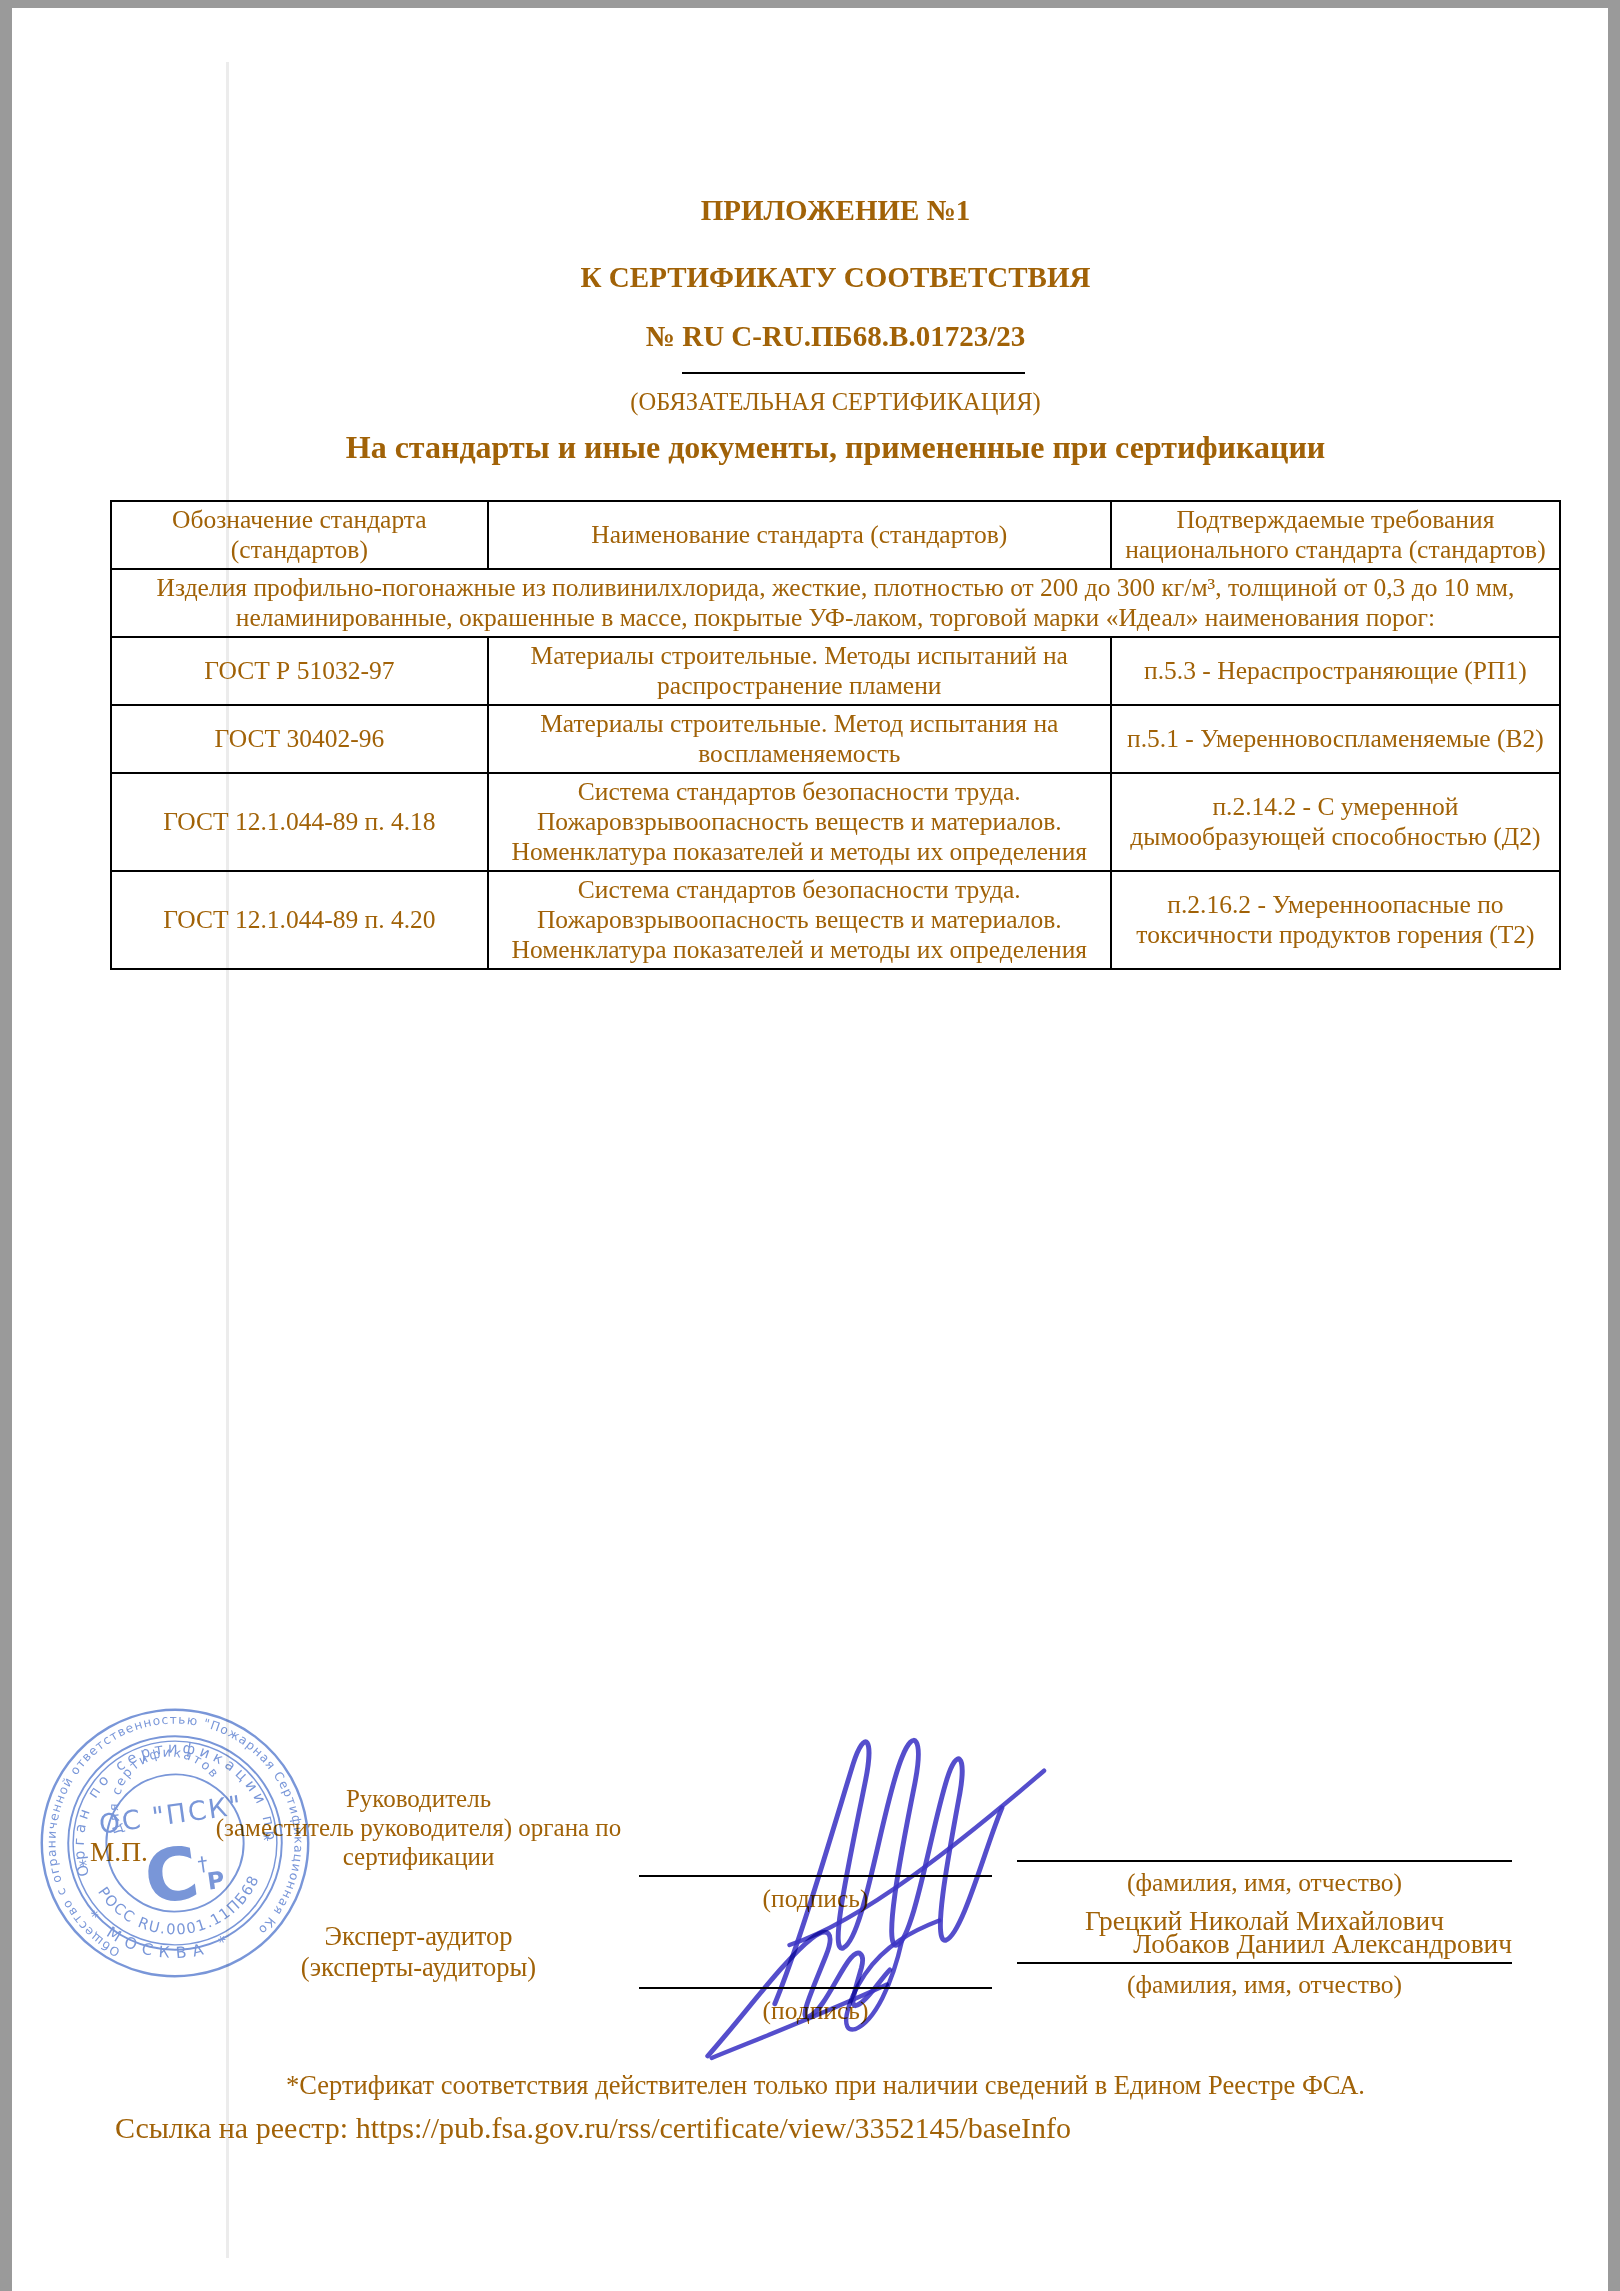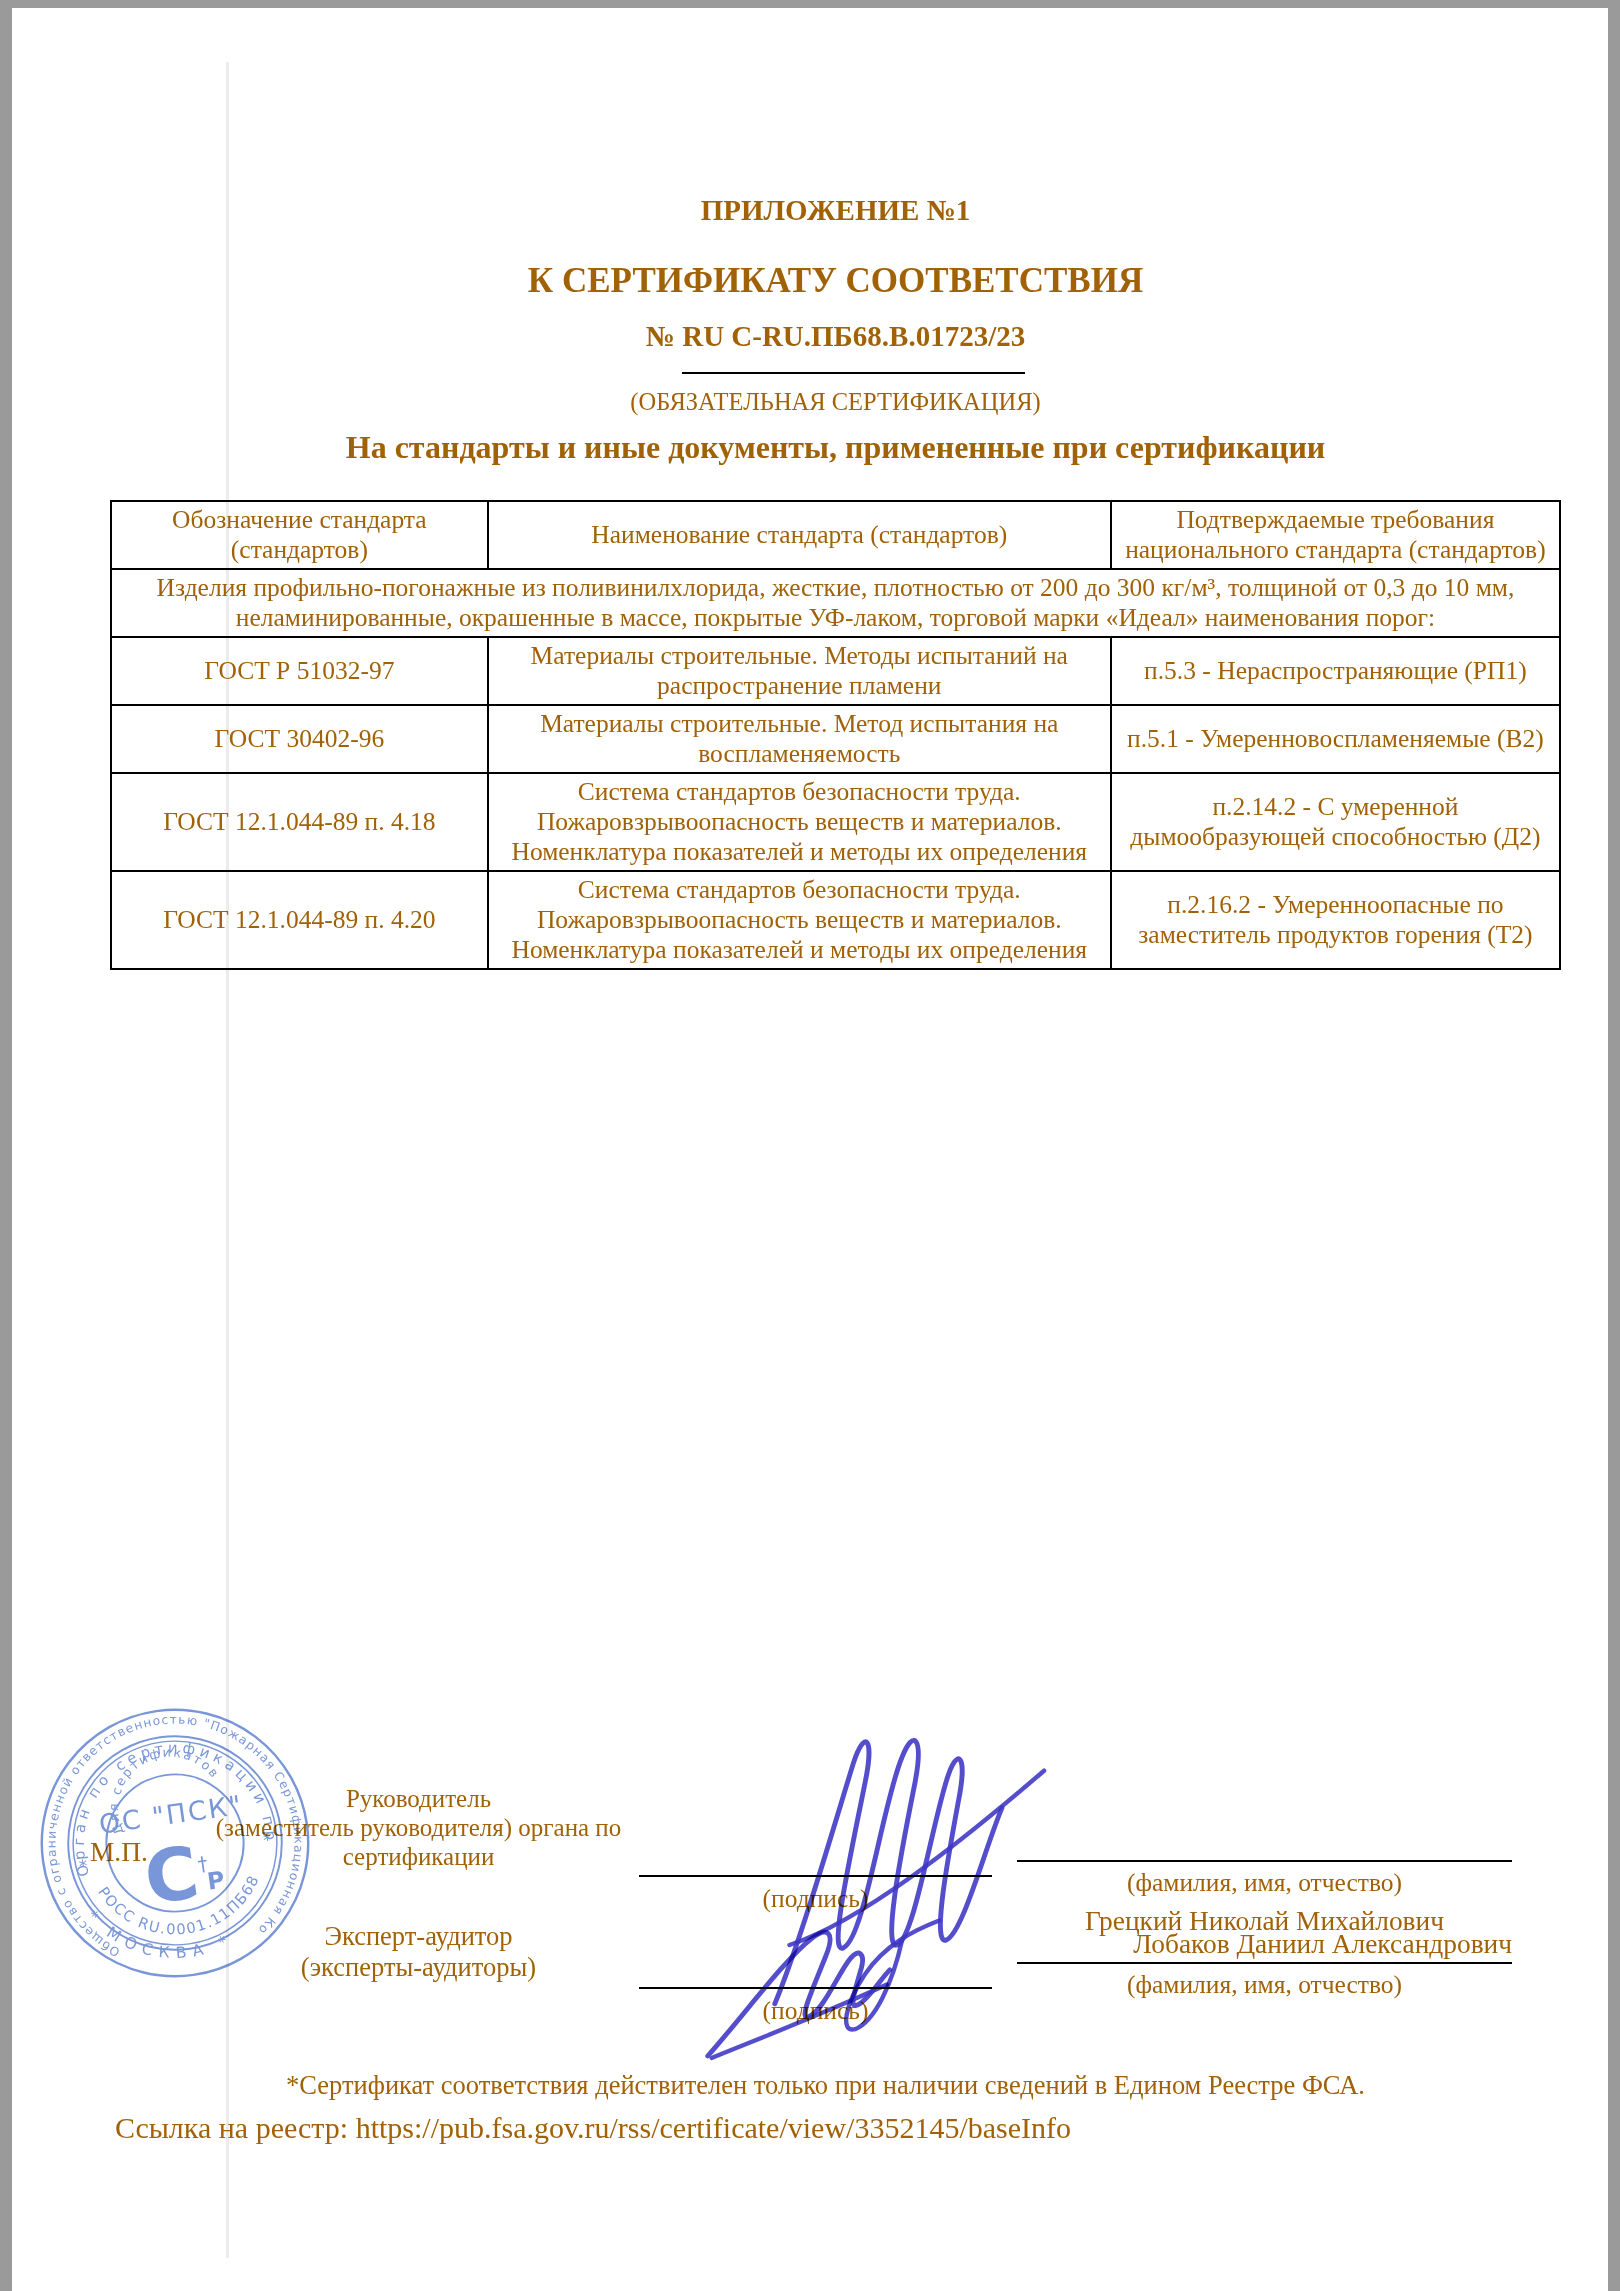--- a/index.html
+++ b/index.html
@@ -8,21 +8,21 @@
     background:#ffffff;color:#a16207;overflow:hidden;
     font-family:"Liberation Serif","DejaVu Serif",serif;
   }
   .scan-artifact{
     position:absolute;left:214px;top:54px;width:2.9px;height:2196px;
     background:rgba(150,150,150,0.18);
   }
   
   .doc-head{position:absolute;left:98px;width:1451px;text-align:center;}
   .t1{top:186px;font-size:29px;font-weight:bold;}
-  .t2{top:253px;font-size:35px;font-weight:bold;}
+  .t2{top:253px;font-size:29px;font-weight:bold;}
   .t3{top:312px;font-size:29px;font-weight:bold;}
   .t3 .underlined{border-bottom:2.9px solid #000;padding-bottom:20px;}
   .t4{top:380px;font-size:24.5px;}
   .t5{top:421px;font-size:32px;font-weight:bold;}
   
   table.standards{
     position:absolute;left:98px;top:492px;width:1451px;
     border-collapse:collapse;border:2.9px solid #000;
     font-size:25.5px;line-height:1.18;
   }
@@ -102,21 +102,21 @@
       <td>п.5.1 - Умеренновоспламеняемые (В2)</td>
     </tr>
     <tr class="data-row tall">
       <td>ГОСТ 12.1.044-89 п. 4.18</td>
       <td>Система стандартов безопасности труда. Пожаровзрывоопасность веществ и материалов. Номенклатура показателей и методы их определения</td>
       <td>п.2.14.2 - С умеренной дымообразующей способностью (Д2)</td>
     </tr>
     <tr class="data-row tall">
       <td>ГОСТ 12.1.044-89 п. 4.20</td>
       <td>Система стандартов безопасности труда. Пожаровзрывоопасность веществ и материалов. Номенклатура показателей и методы их определения</td>
-      <td>п.2.16.2 - Умеренноопасные по заместитель продуктов горения (Т2)</td>
+      <td>п.2.16.2 - Умеренноопасные по токсичности продуктов горения (Т2)</td>
     </tr>
   </tbody>
     </table>
 
   <div class="abs mp-label">М.П.</div>
 
   <div class="abs role-head">
     <div>Руководитель</div>
     <div>(заместитель руководителя) органа по</div>
     <div>сертификации</div>

